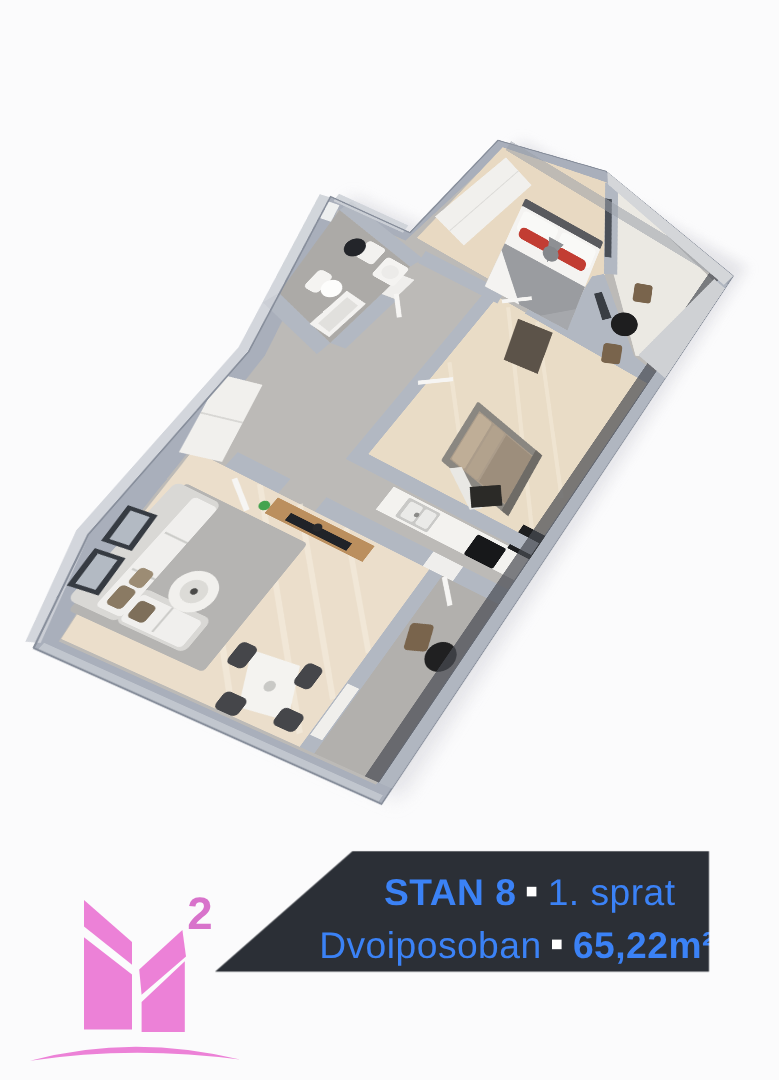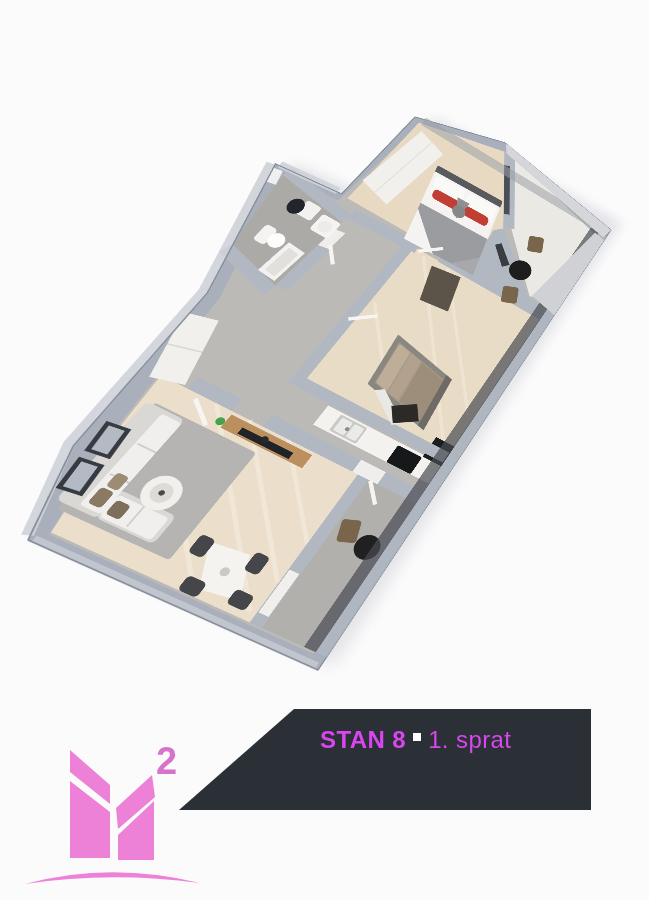--- a/index.html
+++ b/index.html
@@ -2,21 +2,21 @@
 <html><head>
 <meta charset="utf-8">
 <style>
 html,body{margin:0;padding:0}
 body{width:649px;height:900px;background:#fbfbfc;overflow:hidden;font-family:"Liberation Sans",sans-serif;position:relative}
 #plan{position:absolute;left:0;top:0;width:560px;height:273px;transform-origin:0 0;
 transform:matrix3d(1.002865,-0.678508,0,0.00072111, 1.149218,0.659381,0,0.00027342, 0,0,1,0, 28,540,0,1);}
 #plan svg{position:absolute;left:-60px;top:-140px;overflow:visible}
 #banner{position:absolute;left:179px;top:709px;width:412px;height:101px;background:#2b2f36;
 clip-path:polygon(115px 0,412px 0,412px 101px,0 101px);}
-#banner .t{position:absolute;color:#d946ef;font-size:24px;white-space:nowrap;letter-spacing:.4px}
+#banner .t{position:absolute;color:#3b82f6;font-size:31px;white-space:nowrap;letter-spacing:.4px}
 .b{font-weight:bold}
 .sq{display:inline-block;width:8px;height:8px;background:#fff;vertical-align:7px}
 </style>
 </head>
 <body>
 
 <div id="plan">
 <svg width="700" height="480" viewBox="-60 -140 700 480">
 <defs>
 <filter id="blur6" x="-30%" y="-30%" width="160%" height="160%">
@@ -231,20 +231,21 @@
       <polygon points="12,262 548,262 548,273 12,273" fill="#b2b8c2" opacity=".8"></polygon>
 <polygon points="548,10 560,8 560,273 548,273" fill="#9aa0aa" opacity=".55"></polygon>
 
 <polygon points="576,110 588,102 560,273 545,270" fill="#d4d6d9"></polygon>
 <polygon points="428,238 545,258 542,273 421,273" fill="#cfd1d4"></polygon>
 </svg>
 </div>
 
 <div id="banner">
 <div class="t" style="left:141px;top:17px"><span class="b">STAN 8</span>&nbsp;<span class="sq"></span>&nbsp;<span>1. sprat</span></div>
+<div class="t" style="left:87px;top:61px"><span>Dvoiposoban</span>&nbsp;<span class="sq"></span>&nbsp;<span class="b">65,22m²</span></div>
 </div>
 
 <div id="logo" style="position:absolute;left:0px;top:735px;width:220px;height:165px">
 <svg width="220" height="165" viewBox="0 0 220 165">
 <g fill="#ec81d7">
 
 <polygon points="70,15 110,50 110,69 70,37"></polygon>
 
 <polygon points="70,46 110,77 110,123 70,123"></polygon>
 

